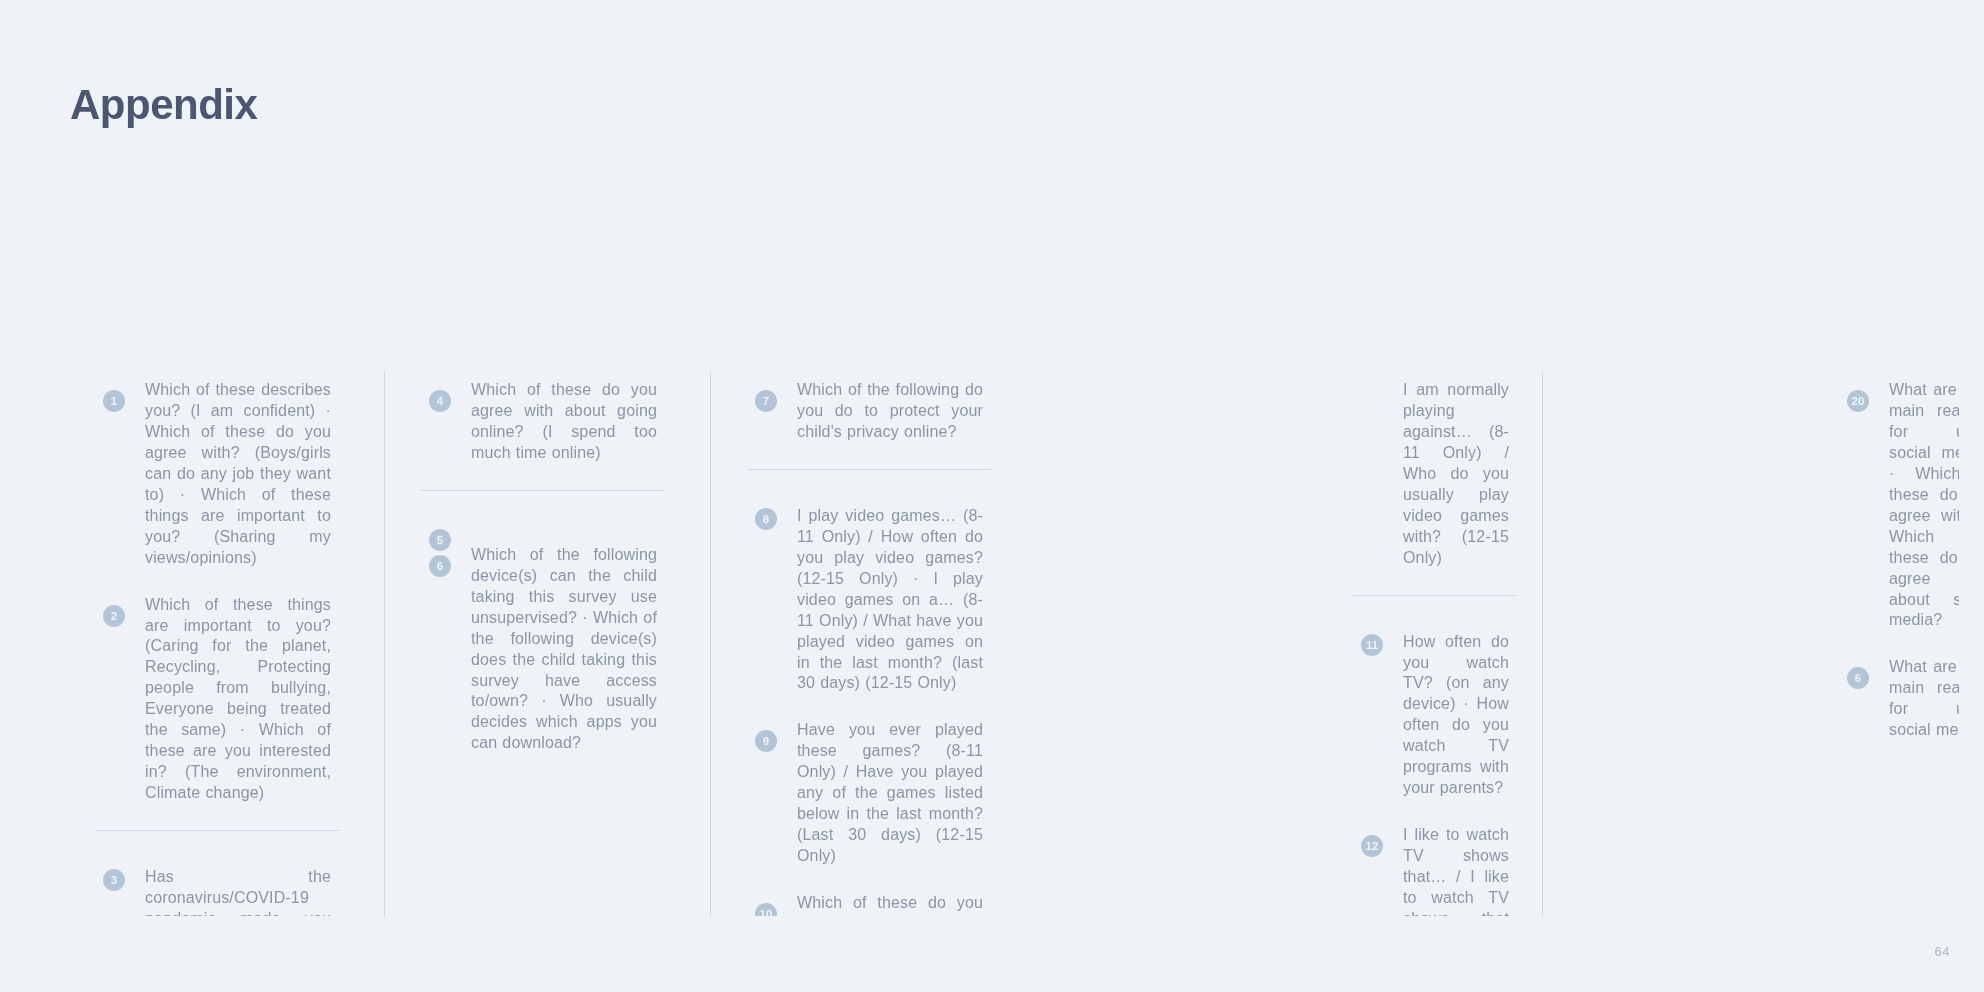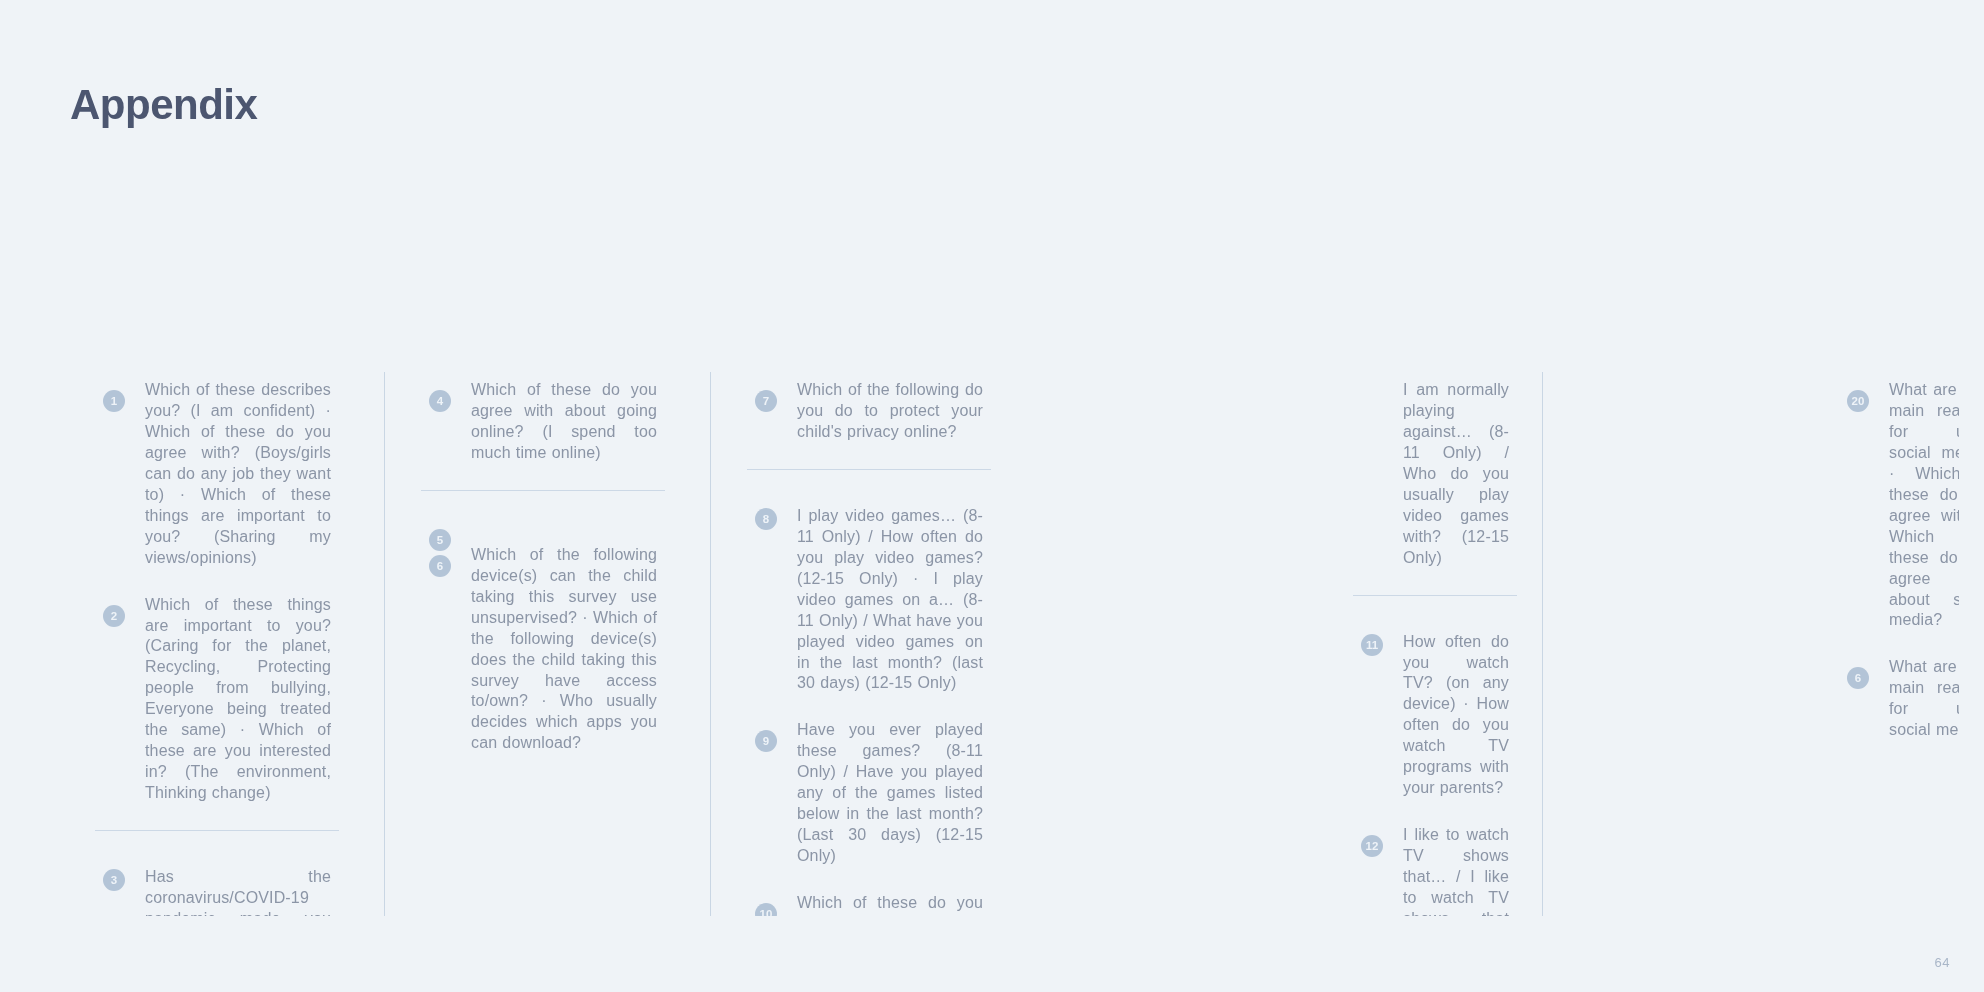--- a/index.html
+++ b/index.html
@@ -105,40 +105,40 @@
     letter-spacing: 0.15px;
     word-spacing: 0.5px;
   }
 
   .item.nonum { padding-left: 42px; }
 
   
   #page-number {
     position: absolute;
     right: 42px;
-    bottom: 30px;
+    bottom: 41px;
     font-size: 13px;
     color: #a9b6c8;
     letter-spacing: 0.5px;
   }
 </style>
 </head>
 <body>
 
 <div id="page-title">Appendix</div>
 
 <div id="columns">
     <div class="column col-0 has-rule">
       <div class="item">
         <div class="badge">1</div>
         <div class="item-text">Which of these describes you? (I am confident) · Which of these do you agree with? (Boys/girls can do any job they want to) · Which of these things are important to you? (Sharing my views/opinions)</div>
       </div>
       <div class="item">
         <div class="badge">2</div>
-        <div class="item-text">Which of these things are important to you? (Caring for the planet, Recycling, Protecting people from bullying, Everyone being treated the same) · Which of these are you interested in? (The environment, Thinking change)</div>
+        <div class="item-text">Which of these things are important to you? (Caring for the planet, Recycling, Protecting people from bullying, Everyone being treated the same) · Which of these are you interested in? (The environment, Climate change)</div>
       </div>
       <div class="item divided">
         <div class="badge">3</div>
         <div class="item-text">Has the coronavirus/COVID-19 pandemic made you worry about any of these things?</div>
       </div>
     </div>
     <div class="column col-1 has-rule">
       <div class="item">
         <div class="badge">4</div>
         <div class="item-text">Which of these do you agree with about going online? (I spend too much time online)</div>

